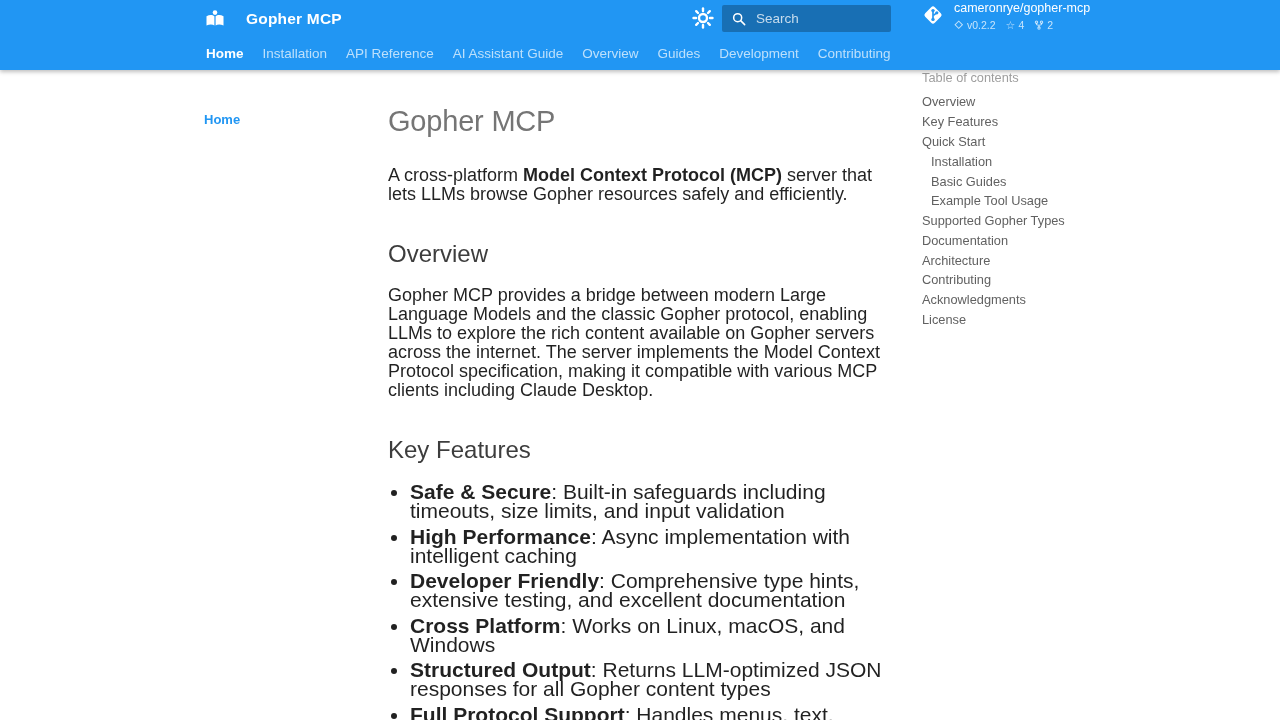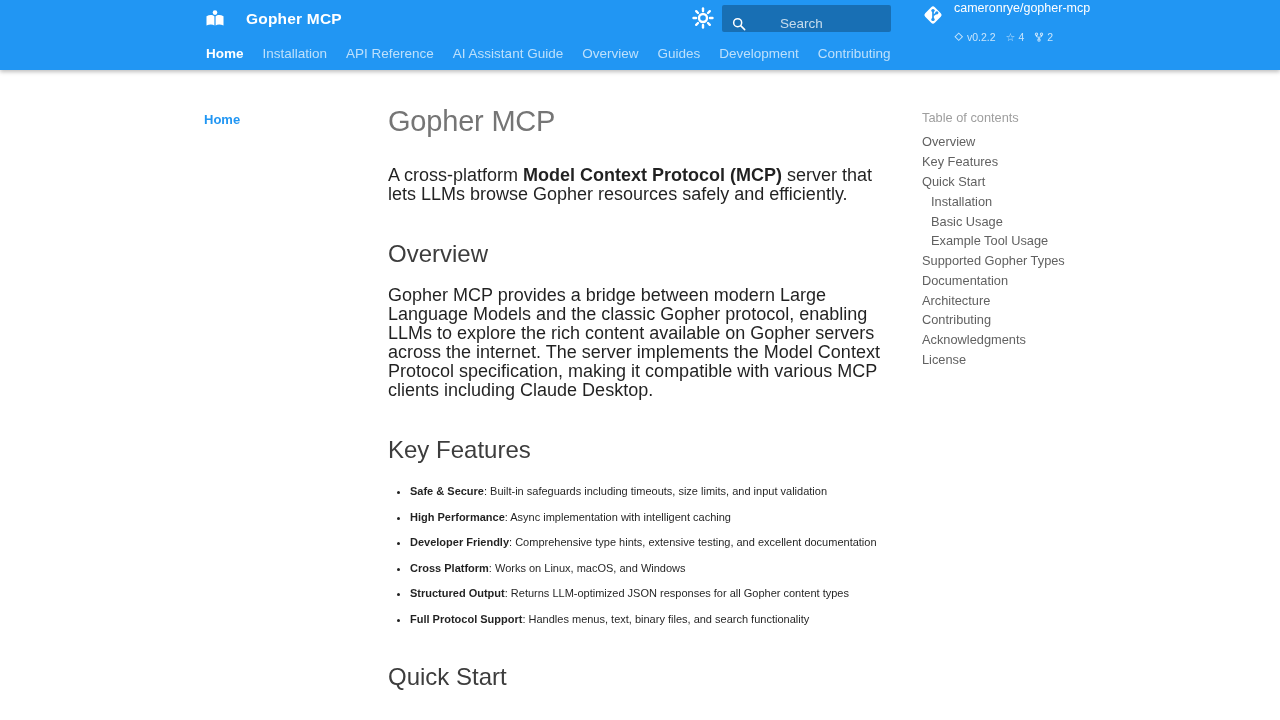--- a/index.html
+++ b/index.html
@@ -25,34 +25,34 @@
   .site-title {
     position: absolute; left: 246px; top: 10px;
     font-size: 15.5px; font-weight: 700; letter-spacing: .2px;
   }
   .theme-toggle { position: absolute; left: 691px; top: 6px; width: 24px; height: 24px; cursor: pointer; }
   .searchbox {
     position: absolute; left: 722px; top: 5px;
     width: 169px; height: 27px;
     background: rgba(0,0,0,.26);
     border-radius: 2px;
-    display: flex; align-items: flex-end; gap: 24px;
+    display: flex; align-items: center;
   }
   .searchbox .mag { width: 16px; height: 16px; margin: 0 7px 0 9px; flex: none; }
   .searchbox input {
     background: transparent; border: none; outline: none;
     color: #fff; font-size: 13.5px; width: 120px;
     font-family: "Liberation Sans", sans-serif;
   }
   .searchbox input::placeholder { color: rgba(255,255,255,.75); opacity: 1; }
   .repo { position: absolute; left: 920px; top: 1px; display: flex; cursor: pointer; }
   .repo-icon { width: 26px; height: 26px; margin-right: 8px; margin-top: 1px; }
   .repo-name { font-size: 12.5px; font-weight: 400; line-height: 14px; }
   .repo-facts {
-    display: flex; gap: 10px; margin-top: 16px;
+    display: flex; gap: 10px; margin-top: 4px;
     font-size: 10.5px; color: rgba(255,255,255,.75);
     align-items: center;
   }
   .fact { display: flex; align-items: center; gap: 3px; }
   .fact svg, .fact .glyph { opacity: .9; }
   .fact .glyph { font-size: 11px; line-height: 1; }
 
   .tabs {
     height: 32px; display: flex; align-items: center;
     padding-left: 206px;
@@ -67,36 +67,36 @@
   
   .page { display: flex; align-items: flex-start; }
   .sidebar-left {
     width: 184px; margin-left: 204px; padding-top: 40px; flex: none;
   }
   .nav-home {
     color: #2196f3; font-size: 13px; font-weight: 700;
     text-decoration: none; display: inline-block; cursor: pointer;
   }
   .main { width: 504px; flex: none; padding-top: 33px; }
-  .toc { width: 230px; flex: none; margin-left: 30px; padding-top: 40px; }
+  .toc { width: 230px; flex: none; margin-left: 30px; }
 
   
   h1.doc-title {
     margin: 0; font-size: 29px; font-weight: 400;
     color: #757575; line-height: 36px; letter-spacing: -.2px;
   }
   .para { font-size: 18px; line-height: 19px; margin: 0; }
   .lead { margin-top: 27px; }
   h2.sec {
     font-size: 24px; font-weight: 400; color: #3d3d3d;
     margin: 35px 0 17px 0; line-height: 30px;
   }
   ul.features { margin: 16px 0 0 0; padding-left: 22px; }
   ul.features li {
-    font-size: 11px; line-height: 19px; margin-bottom: 6.5px;
+    font-size: 21px; line-height: 19px; margin-bottom: 6.5px;
   }
 
   
   .toc-title { font-size: 12.8px; color: #9e9e9e; margin: 0 0 7px 0; }
   .toc-item {
     display: block; font-size: 12.8px; color: #616161;
     text-decoration: none; padding: 3.4px 0; cursor: pointer;
     line-height: 13px;
   }
   .toc-item.lvl2 { padding-left: 9px; }
@@ -216,21 +216,21 @@
     <h2 class="sec" style="margin-top:33px;">Quick Start</h2>
 
   </main>
 
   <aside class="toc">
     <p class="toc-title">Table of contents</p>
     <a class="toc-item">Overview</a>
     <a class="toc-item">Key Features</a>
     <a class="toc-item">Quick Start</a>
     <a class="toc-item lvl2">Installation</a>
-    <a class="toc-item lvl2">Basic Usage</a>
+    <a class="toc-item lvl2">Basic Guides</a>
     <a class="toc-item lvl2">Example Tool Usage</a>
     <a class="toc-item">Supported Gopher Types</a>
     <a class="toc-item">Documentation</a>
     <a class="toc-item">Architecture</a>
     <a class="toc-item">Contributing</a>
     <a class="toc-item">Acknowledgments</a>
     <a class="toc-item">License</a>
   </aside>
 </div>
 

